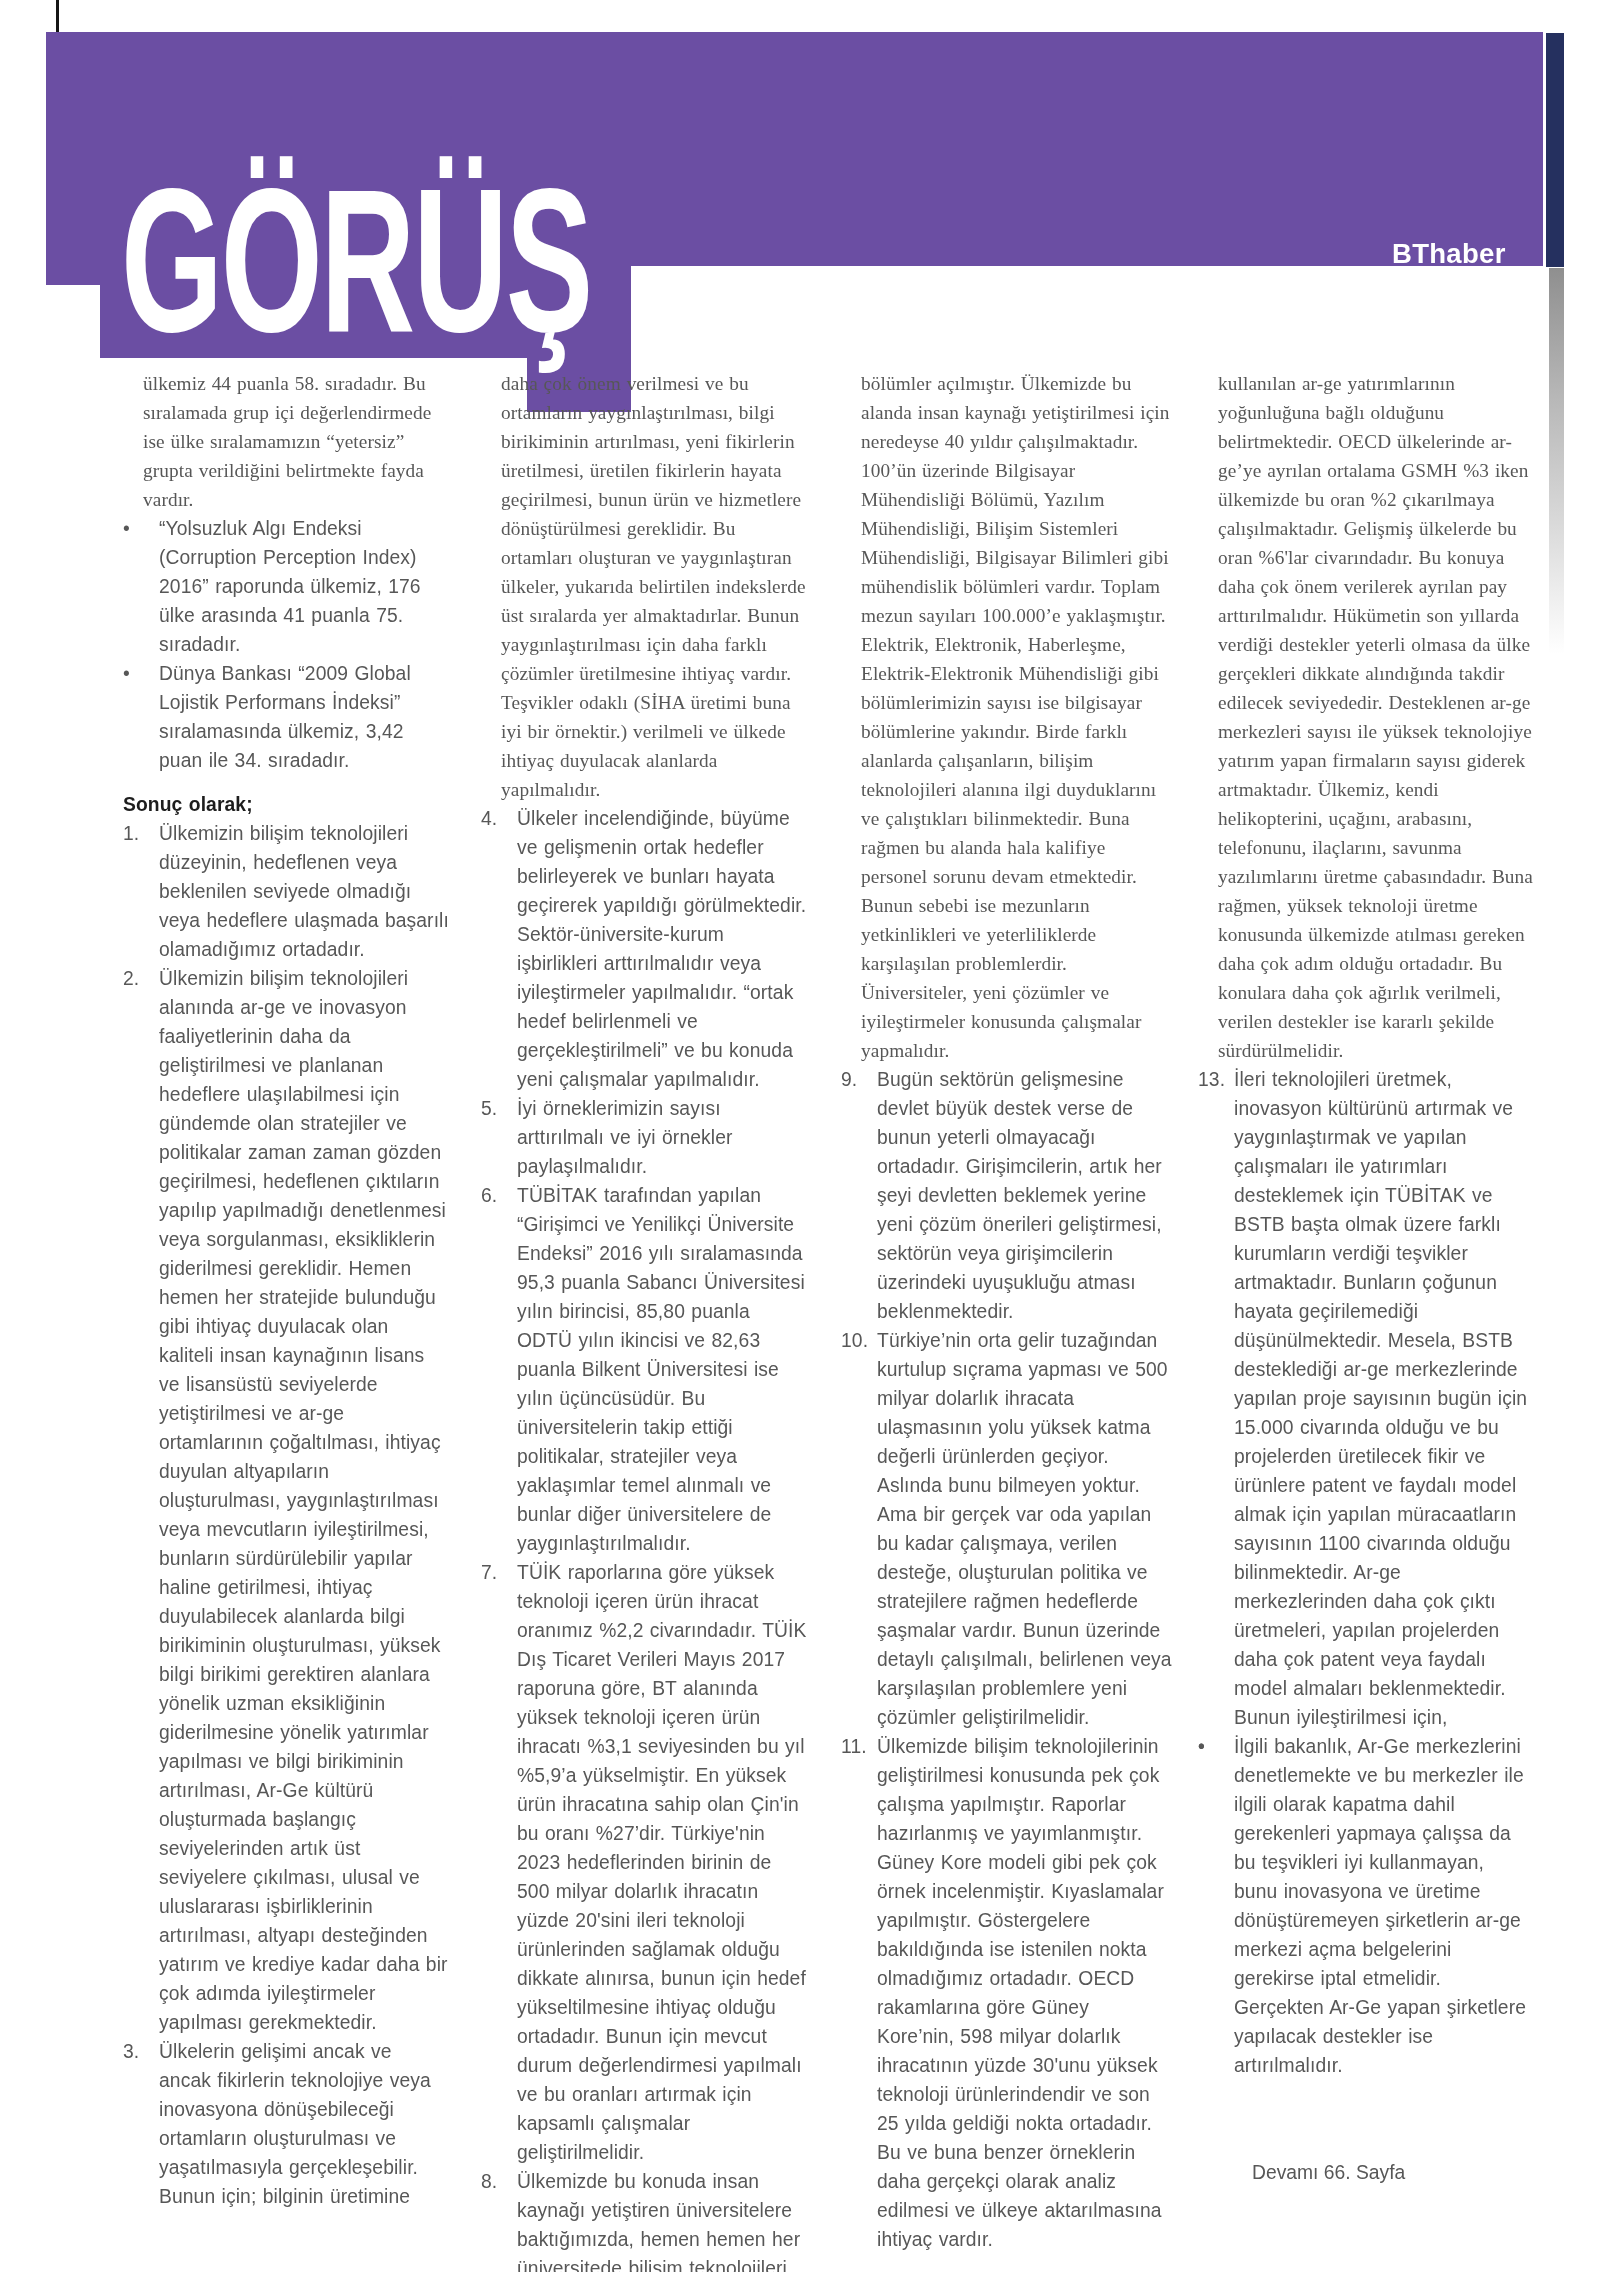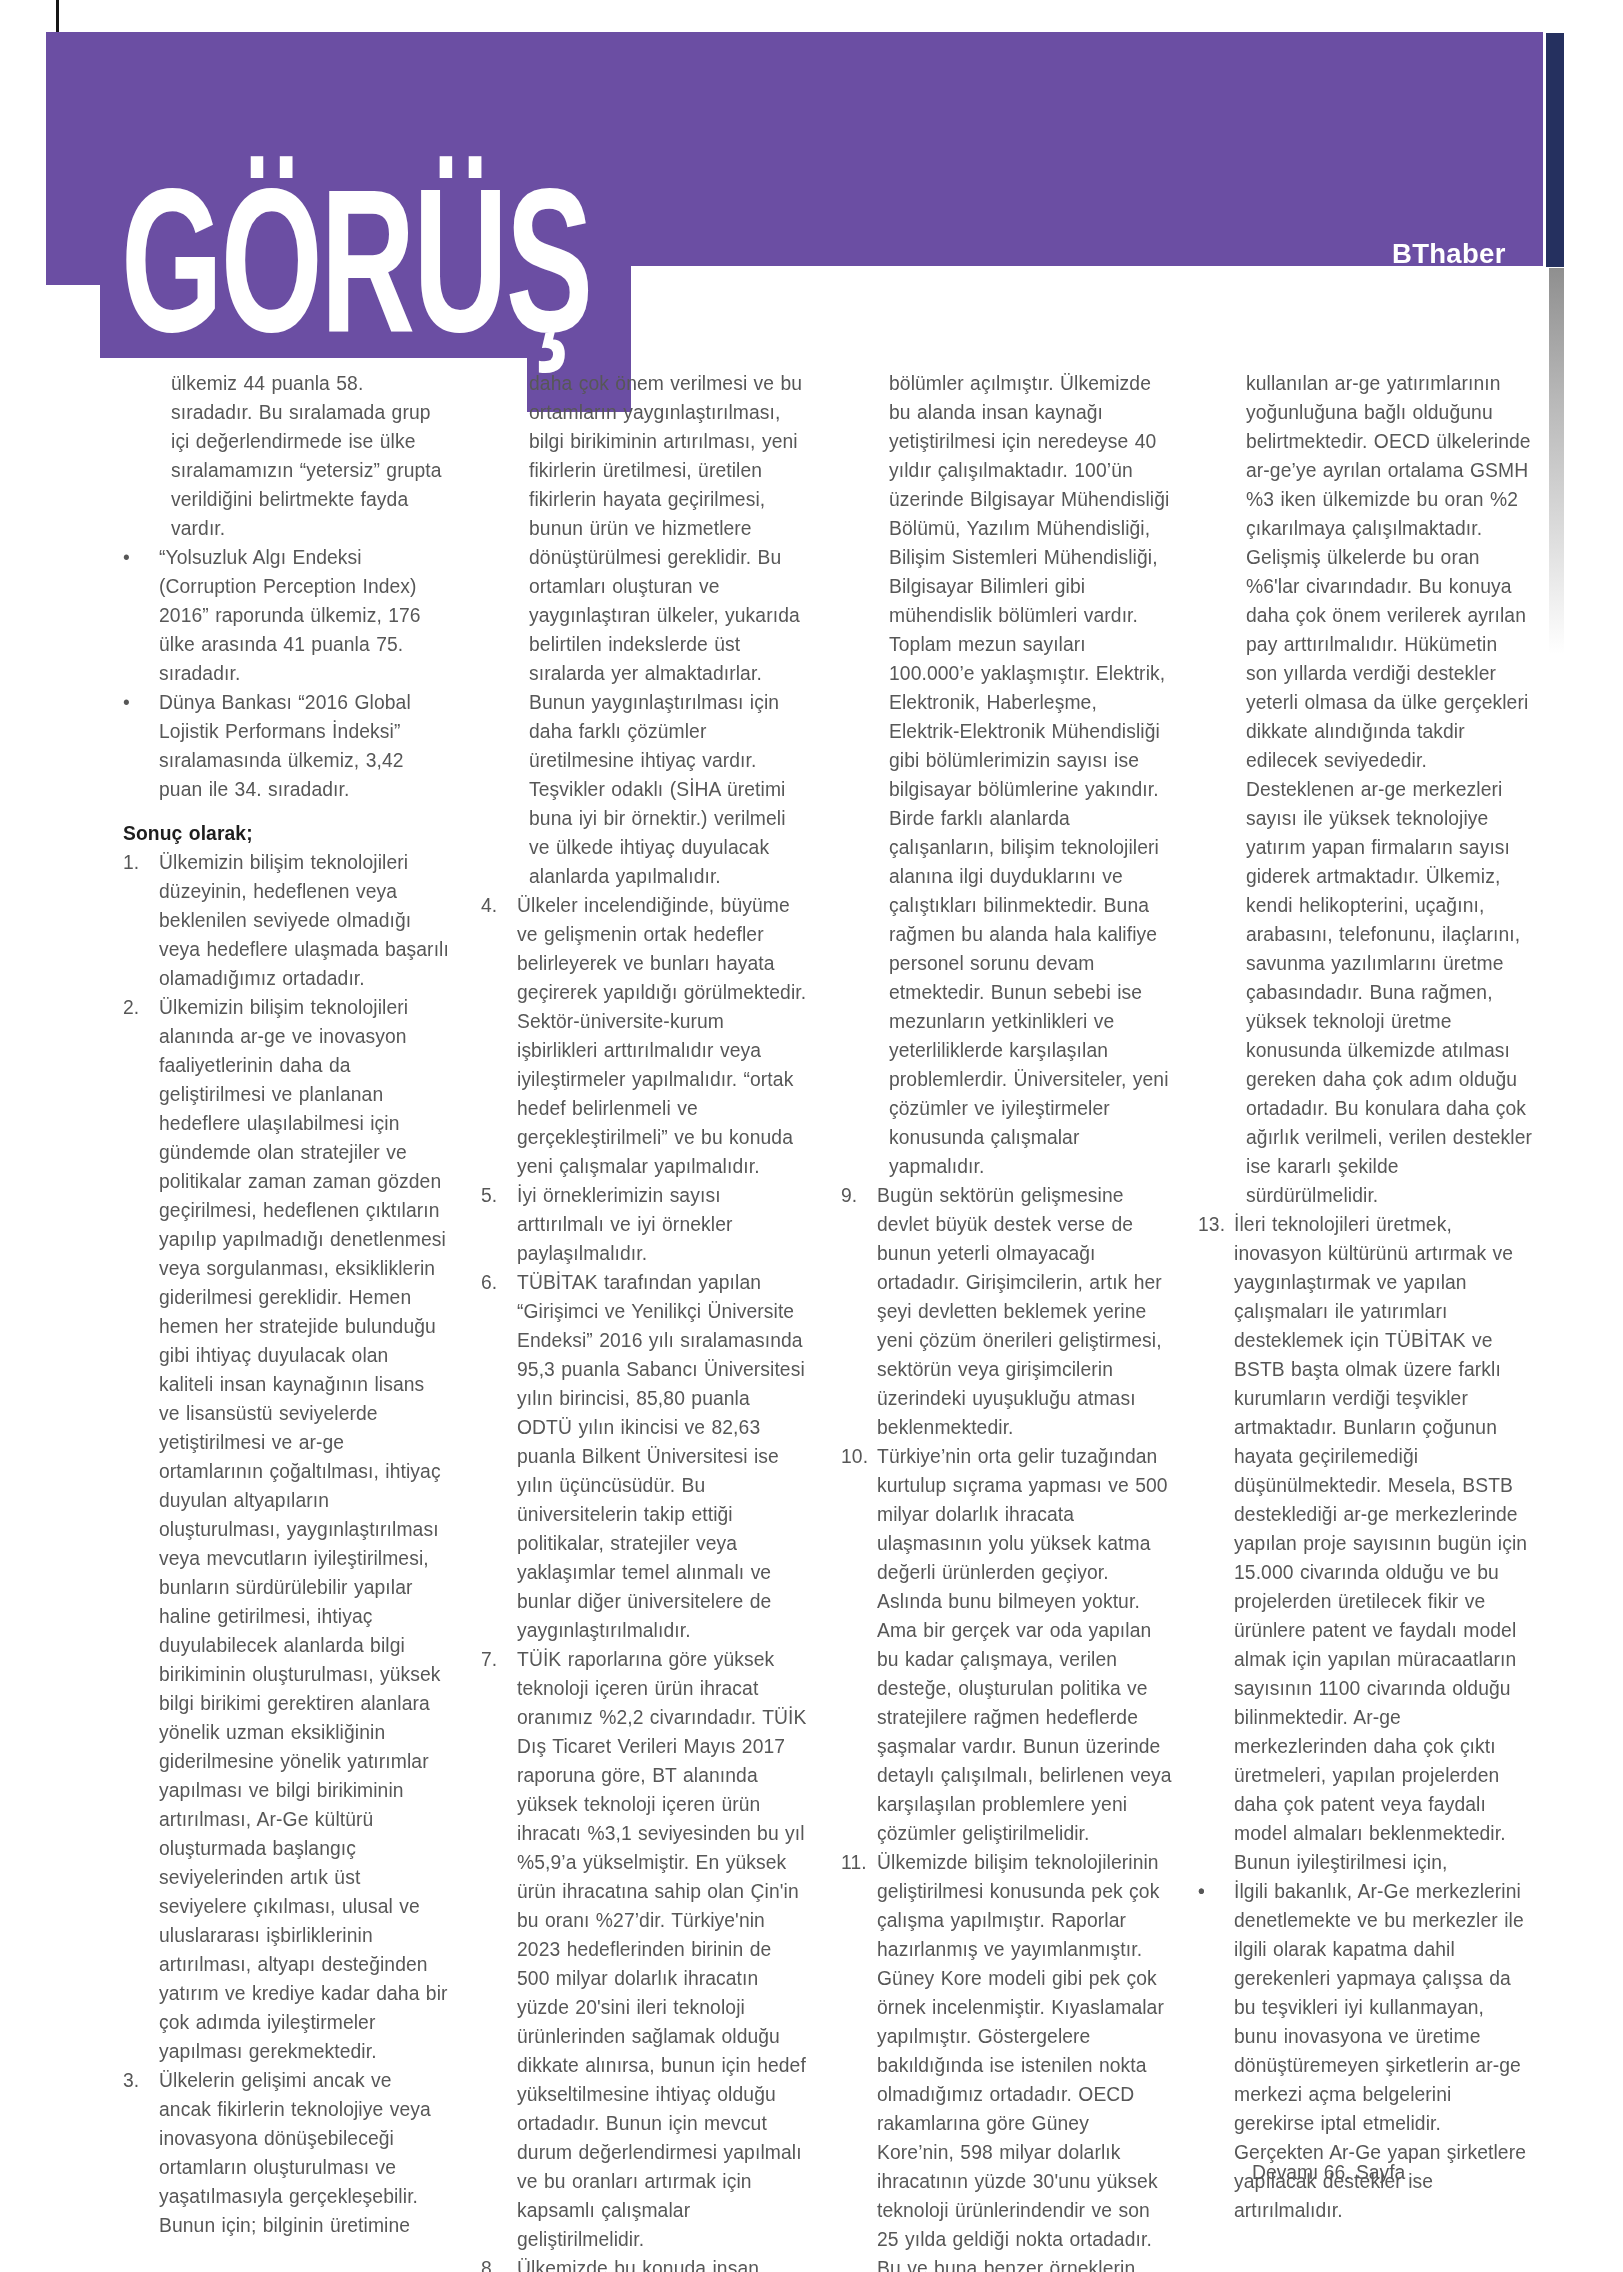--- a/index.html
+++ b/index.html
@@ -40,21 +40,21 @@
   #col3{left:841px;width:331px;}
   #col4{left:1198px;width:335px;}
   .block{
     position:relative;
     font-size:19.3px;line-height:29px;
     color:#575757;letter-spacing:0.1px;word-spacing:0.9px;
     text-align:left;
   }
   .with-marker{padding-left:36px;}
   .with-marker .marker{position:absolute;left:0;top:0;width:34px;}
-  .indent{margin-left:48px;}
+  .indent{margin-left:20px;font-family:Liberation Serif, serif;}
   .heading{font-weight:bold;color:#1d1d1d;margin-top:15px;}
   .footer-note{
     position:absolute;right:95px;top:2162px;width:293px;
     text-align:left;font-size:19.3px;color:#575757;
   }
 </style>
 </head>
 <body>
 
 <div class="page">
@@ -67,21 +67,21 @@
   <div class="purple-flap-c"></div>
   <div class="masthead-title">GÖRÜŞ</div>
   <div class="brand">BThaber</div>
   <div class="navy-strip"></div>
   <div class="gray-strip"></div>
 
   <div id="columns">
       <div class="col" id="col1">
         <div class="block indent">ülkemiz 44 puanla 58. sıradadır. Bu sıralamada grup içi değerlendirmede ise ülke sıralamamızın “yetersiz” grupta verildiğini belirtmekte fayda vardır.</div>
         <div class="block with-marker"><span class="marker">•</span><span class="txt">“Yolsuzluk Algı Endeksi (Corruption Perception Index) 2016” raporunda ülkemiz, 176 ülke arasında 41 puanla 75. sıradadır.</span></div>
-        <div class="block with-marker"><span class="marker">•</span><span class="txt">Dünya Bankası “2016 Global Lojistik Performans İndeksi” sıralamasında ülkemiz, 3,42 puan ile 34. sıradadır.</span></div>
+        <div class="block with-marker"><span class="marker">•</span><span class="txt">Dünya Bankası “2009 Global Lojistik Performans İndeksi” sıralamasında ülkemiz, 3,42 puan ile 34. sıradadır.</span></div>
         <div class="block heading">Sonuç olarak;</div>
         <div class="block with-marker"><span class="marker">1.</span><span class="txt">Ülkemizin bilişim teknolojileri düzeyinin, hedeflenen veya beklenilen seviyede olmadığı veya hedeflere ulaşmada başarılı olamadığımız ortadadır.</span></div>
         <div class="block with-marker"><span class="marker">2.</span><span class="txt">Ülkemizin bilişim teknolojileri alanında ar-ge ve inovasyon faaliyetlerinin daha da geliştirilmesi ve planlanan hedeflere ulaşılabilmesi için gündemde olan stratejiler ve politikalar zaman zaman gözden geçirilmesi, hedeflenen çıktıların yapılıp yapılmadığı denetlenmesi veya sorgulanması, eksikliklerin giderilmesi gereklidir. Hemen hemen her stratejide bulunduğu gibi ihtiyaç duyulacak olan kaliteli insan kaynağının lisans ve lisansüstü seviyelerde yetiştirilmesi ve ar-ge ortamlarının çoğaltılması, ihtiyaç duyulan altyapıların oluşturulması, yaygınlaştırılması veya mevcutların iyileştirilmesi, bunların sürdürülebilir yapılar haline getirilmesi, ihtiyaç duyulabilecek alanlarda bilgi birikiminin oluşturulması, yüksek bilgi birikimi gerektiren alanlara yönelik uzman eksikliğinin giderilmesine yönelik yatırımlar yapılması ve bilgi birikiminin artırılması, Ar-Ge kültürü oluşturmada başlangıç seviyelerinden artık üst seviyelere çıkılması, ulusal ve uluslararası işbirliklerinin artırılması, altyapı desteğinden yatırım ve krediye kadar daha bir çok adımda iyileştirmeler yapılması gerekmektedir.</span></div>
         <div class="block with-marker"><span class="marker">3.</span><span class="txt">Ülkelerin gelişimi ancak ve ancak fikirlerin teknolojiye veya inovasyona dönüşebileceği ortamların oluşturulması ve yaşatılmasıyla gerçekleşebilir. Bunun için; bilginin üretimine</span></div>
       </div>
       <div class="col" id="col2">
         <div class="block indent">daha çok önem verilmesi ve bu ortamların yaygınlaştırılması, bilgi birikiminin artırılması, yeni fikirlerin üretilmesi, üretilen fikirlerin hayata geçirilmesi, bunun ürün ve hizmetlere dönüştürülmesi gereklidir. Bu ortamları oluşturan ve yaygınlaştıran ülkeler, yukarıda belirtilen indekslerde üst sıralarda yer almaktadırlar. Bunun yaygınlaştırılması için daha farklı çözümler üretilmesine ihtiyaç vardır. Teşvikler odaklı (SİHA üretimi buna iyi bir örnektir.) verilmeli ve ülkede ihtiyaç duyulacak alanlarda yapılmalıdır.</div>
         <div class="block with-marker"><span class="marker">4.</span><span class="txt">Ülkeler incelendiğinde, büyüme ve gelişmenin ortak hedefler belirleyerek ve bunları hayata geçirerek yapıldığı görülmektedir. Sektör-üniversite-kurum işbirlikleri arttırılmalıdır veya iyileştirmeler yapılmalıdır. “ortak hedef belirlenmeli ve gerçekleştirilmeli” ve bu konuda yeni çalışmalar yapılmalıdır.</span></div>
         <div class="block with-marker"><span class="marker">5.</span><span class="txt">İyi örneklerimizin sayısı arttırılmalı ve iyi örnekler paylaşılmalıdır.</span></div>
         <div class="block with-marker"><span class="marker">6.</span><span class="txt">TÜBİTAK tarafından yapılan “Girişimci ve Yenilikçi Üniversite Endeksi” 2016 yılı sıralamasında 95,3 puanla Sabancı Üniversitesi yılın birincisi, 85,80 puanla ODTÜ yılın ikincisi ve 82,63 puanla Bilkent Üniversitesi ise yılın üçüncüsüdür. Bu üniversitelerin takip ettiği politikalar, stratejiler veya yaklaşımlar temel alınmalı ve bunlar diğer üniversitelere de yaygınlaştırılmalıdır.</span></div>

